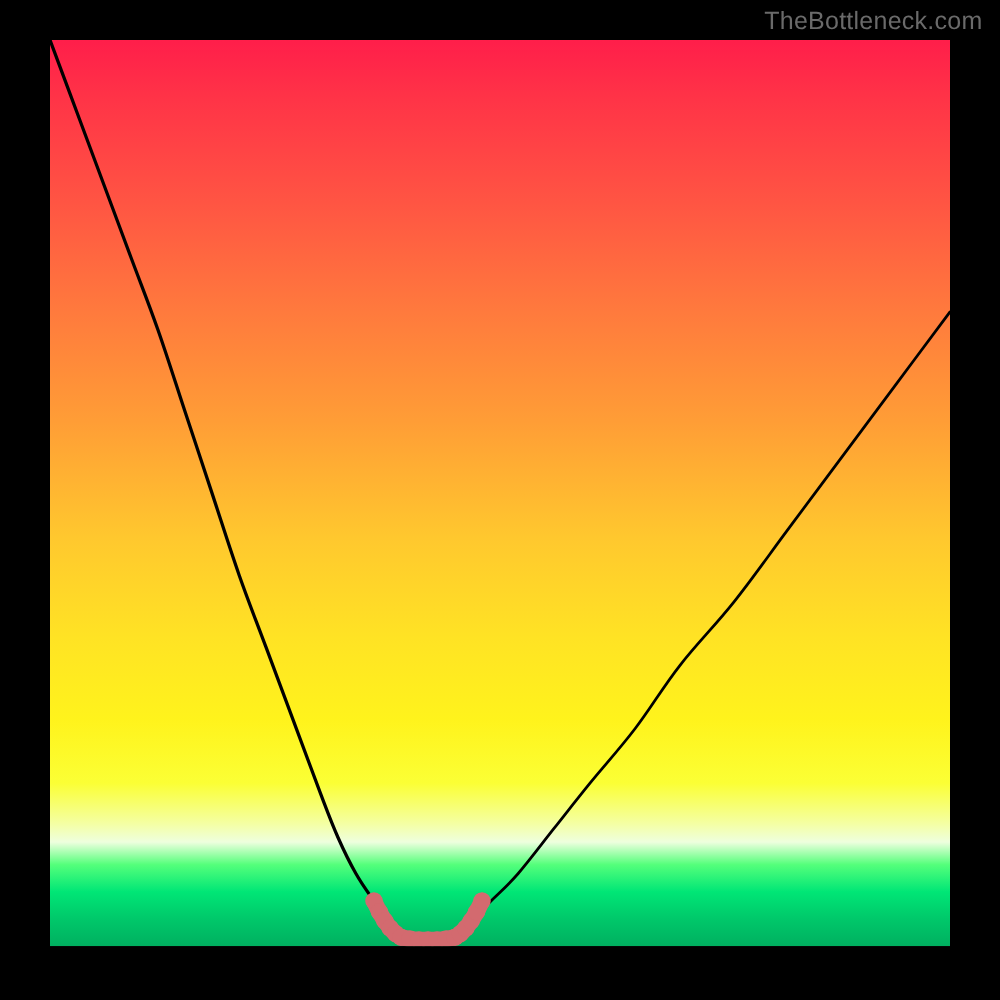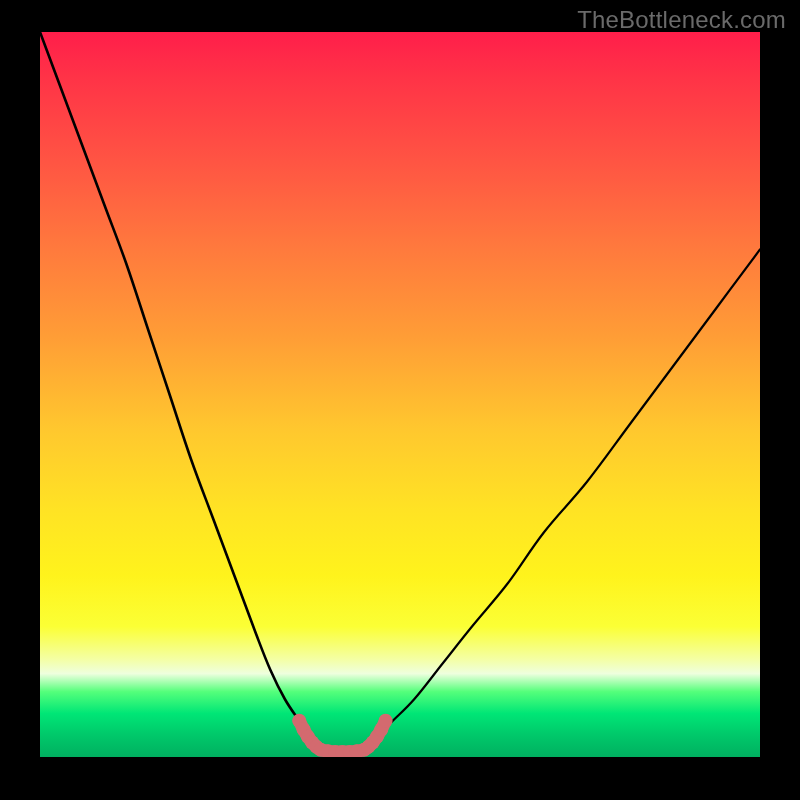--- a/index.html
+++ b/index.html
@@ -47,21 +47,21 @@
       #00e676 94%,
       #00c86a 97%,
       #00b060 100%
     );
   }
   .watermark {
     position: absolute;
     top: 6px;
     right: 14px;
     color: #6a6a6a;
-    font-size: 24px;
+    font-size: 20px;
     font-weight: 500;
     letter-spacing: 0.2px;
     text-align: center;
   }
   svg.curves {
     position: absolute;
     inset: 0;
   }
 </style>
 </head>

